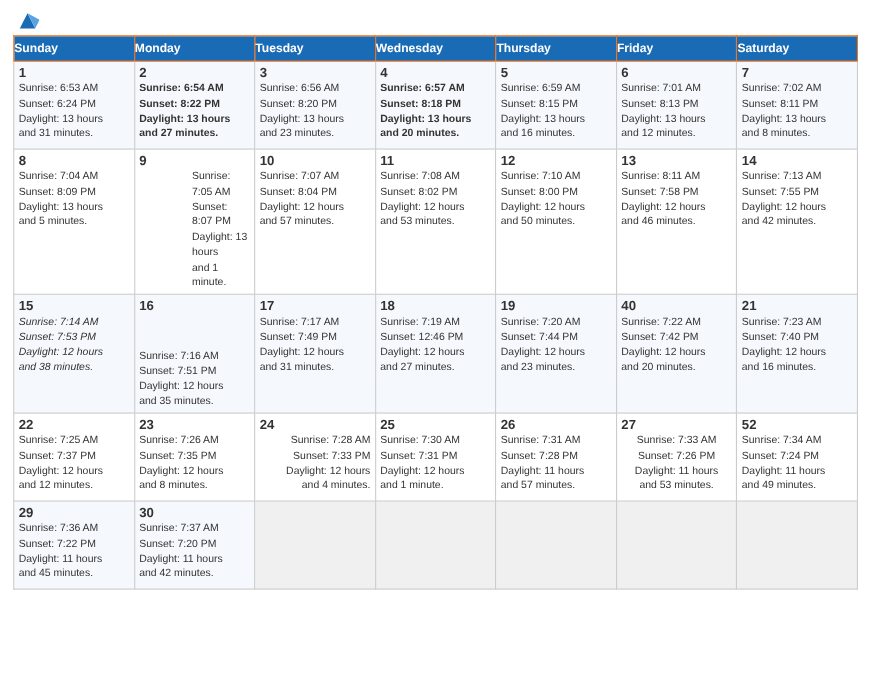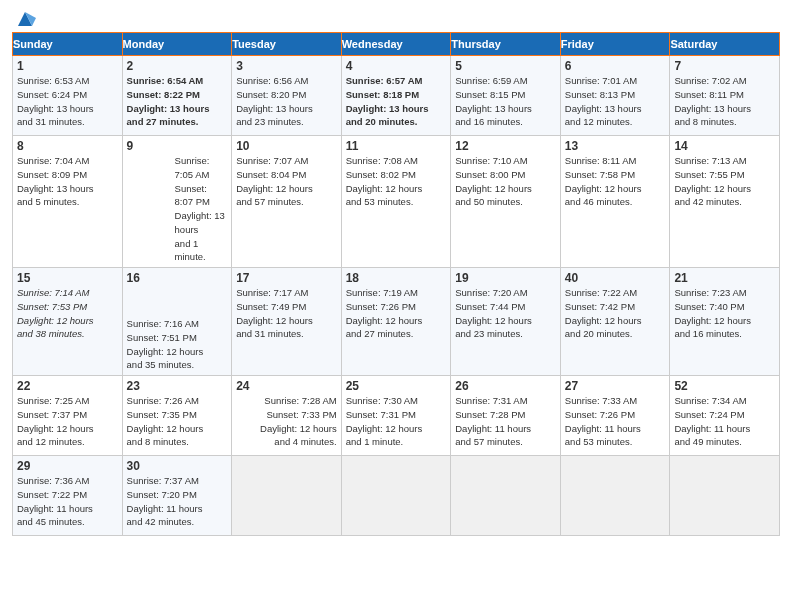--- a/index.html
+++ b/index.html
@@ -244,21 +244,21 @@
           <td>
             <span class="day-num">17</span>
             <div class="day-info" style="white-space: pre-line;">Sunrise: 7:17 AM
 Sunset: 7:49 PM
 Daylight: 12 hours
 and 31 minutes.</div>
           </td>
           <td>
             <span class="day-num">18</span>
             <div class="day-info" style="white-space: pre-line;">Sunrise: 7:19 AM
-Sunset: 7:26 PM
+Sunset: 12:46 PM
 Daylight: 12 hours
 and 27 minutes.</div>
           </td>
           <td>
             <span class="day-num">19</span>
             <div class="day-info" style="white-space: pre-line;">Sunrise: 7:20 AM
 Sunset: 7:44 PM
 Daylight: 12 hours
 and 23 minutes.</div>
           </td>
@@ -308,21 +308,21 @@
           </td>
           <td>
             <span class="day-num">26</span>
             <div class="day-info" style="white-space: pre-line;">Sunrise: 7:31 AM
 Sunset: 7:28 PM
 Daylight: 11 hours
 and 57 minutes.</div>
           </td>
           <td>
             <span class="day-num">27</span>
-            <div class="day-info" style="white-space: pre-line;">Sunrise: 7:33 AM
+            <div class="day-info" style="white-space: pre-line; text-align: center;">Sunrise: 7:33 AM
 Sunset: 7:26 PM
 Daylight: 11 hours
 and 53 minutes.</div>
           </td>
           <td>
             <span class="day-num">52</span>
             <div class="day-info" style="white-space: pre-line;">Sunrise: 7:34 AM
 Sunset: 7:24 PM
 Daylight: 11 hours
 and 49 minutes.</div>

